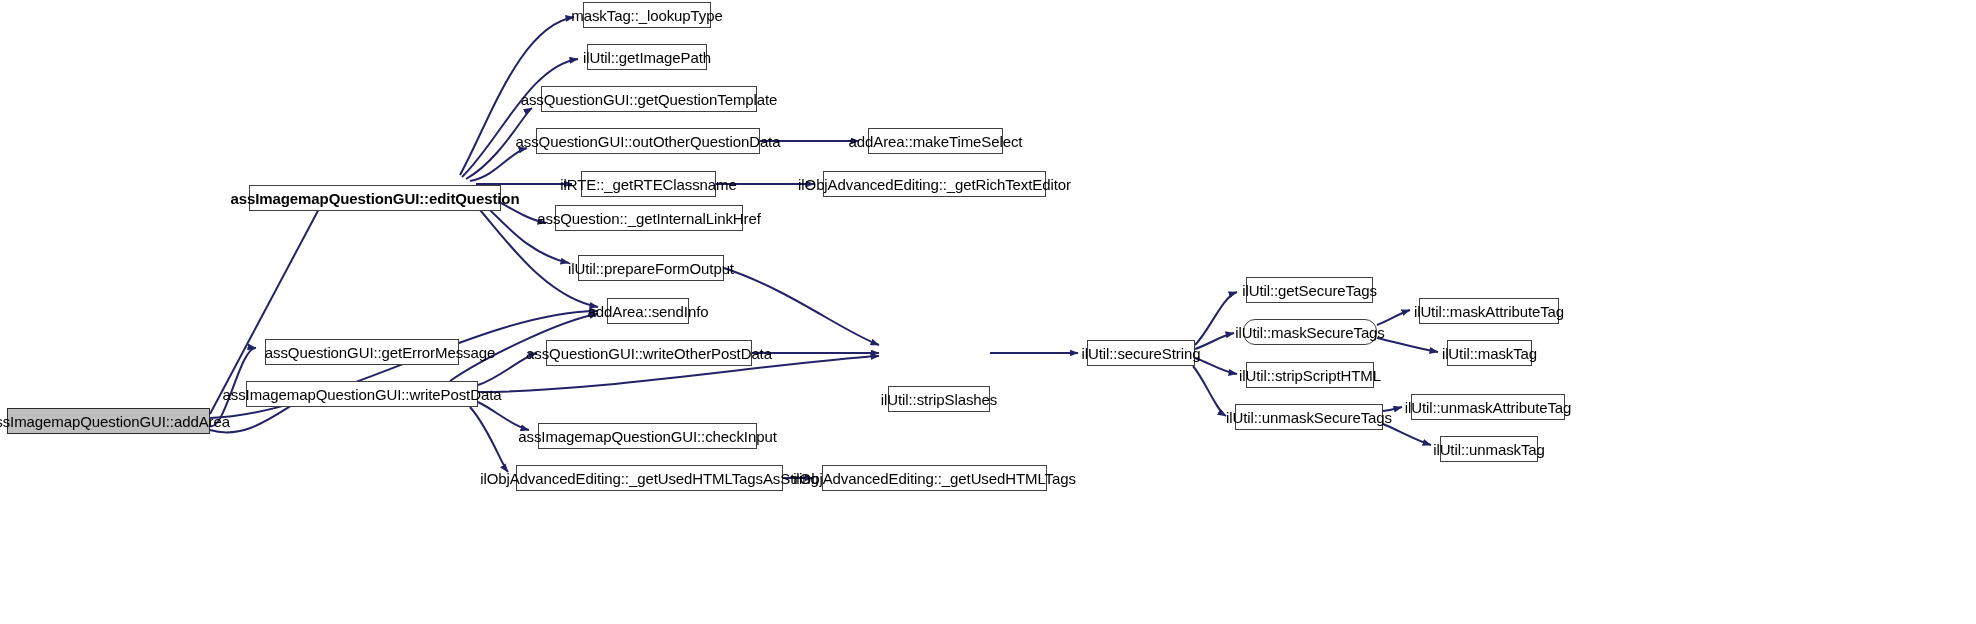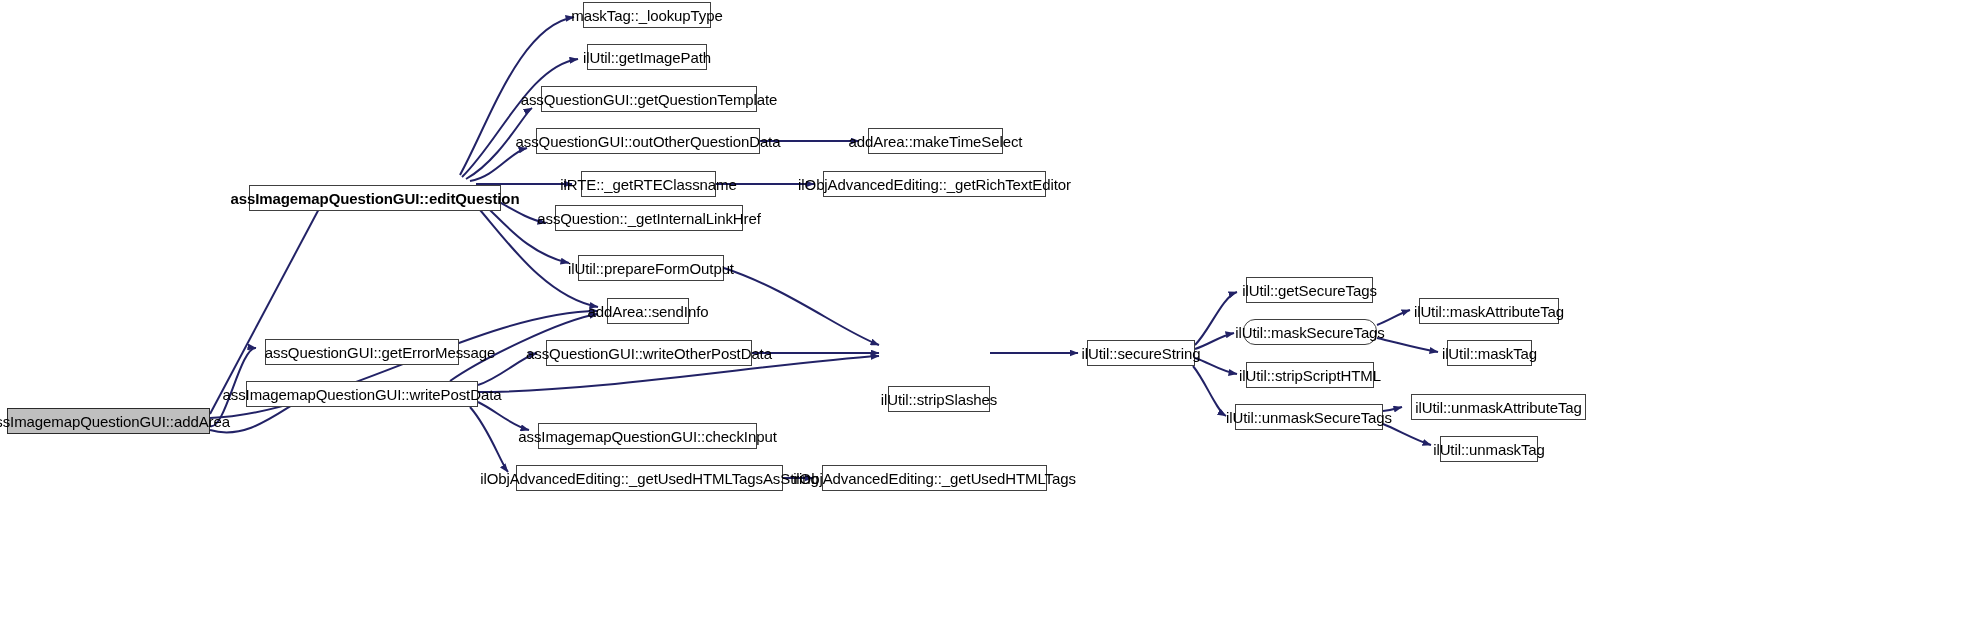--- a/index.html
+++ b/index.html
@@ -165,20 +165,20 @@
       </div>
       <div class="node" style="left: 1235px; top: 404px; width: 148px; height: 26px;">
         <span class="node-label">ilUtil::unmaskSecureTags</span>
       </div>
       <div class="node" style="left: 1419px; top: 298px; width: 140px; height: 26px;">
         <span class="node-label">ilUtil::maskAttributeTag</span>
       </div>
       <div class="node" style="left: 1447px; top: 340px; width: 85px; height: 26px;">
         <span class="node-label">ilUtil::maskTag</span>
       </div>
-      <div class="node" style="left: 1411px; top: 394px; width: 175px; height: 26px;">
+      <div class="node" style="left: 1411px; top: 394px; width: 154px; height: 26px;">
         <span class="node-label">ilUtil::unmaskAttributeTag</span>
       </div>
       <div class="node" style="left: 1440px; top: 436px; width: 98px; height: 26px;">
         <span class="node-label">ilUtil::unmaskTag</span>
       </div>
     </div>
 </div>
 
 </body></html>

